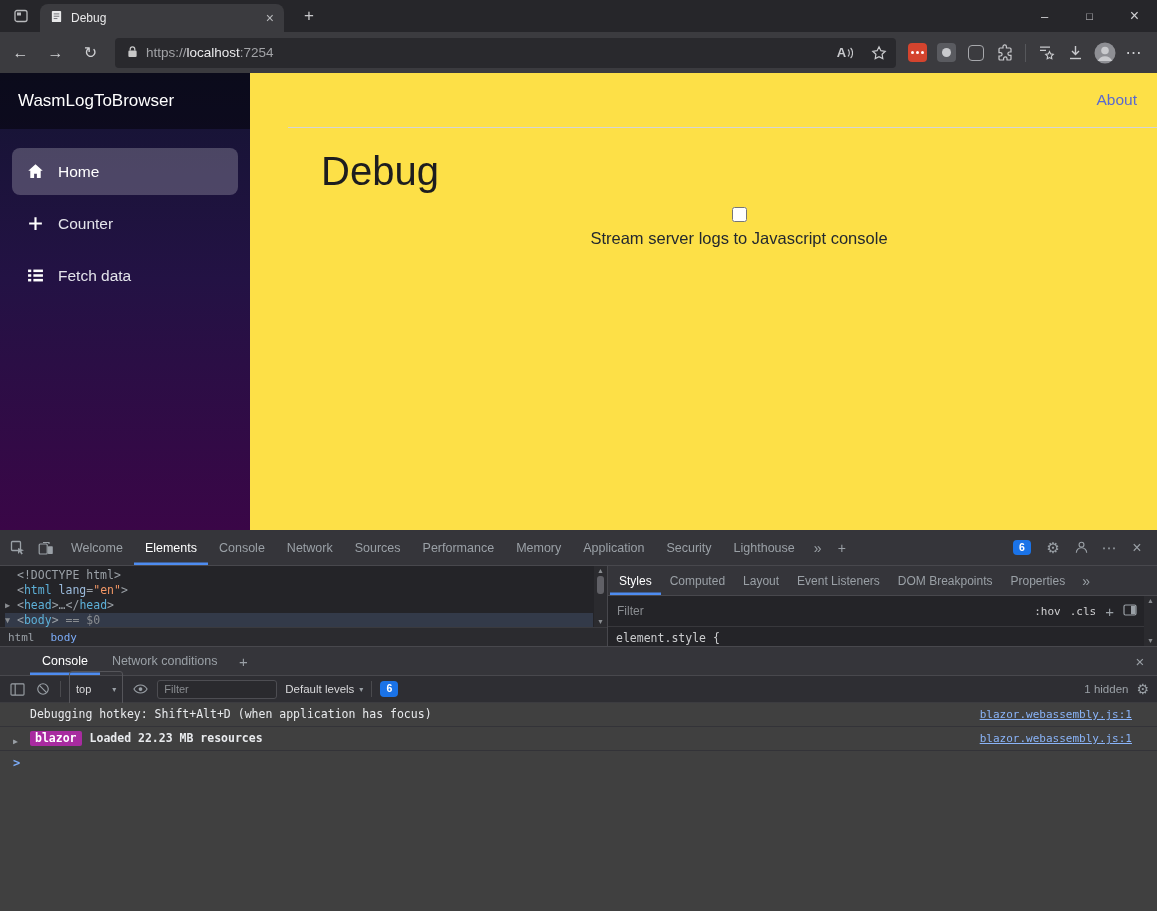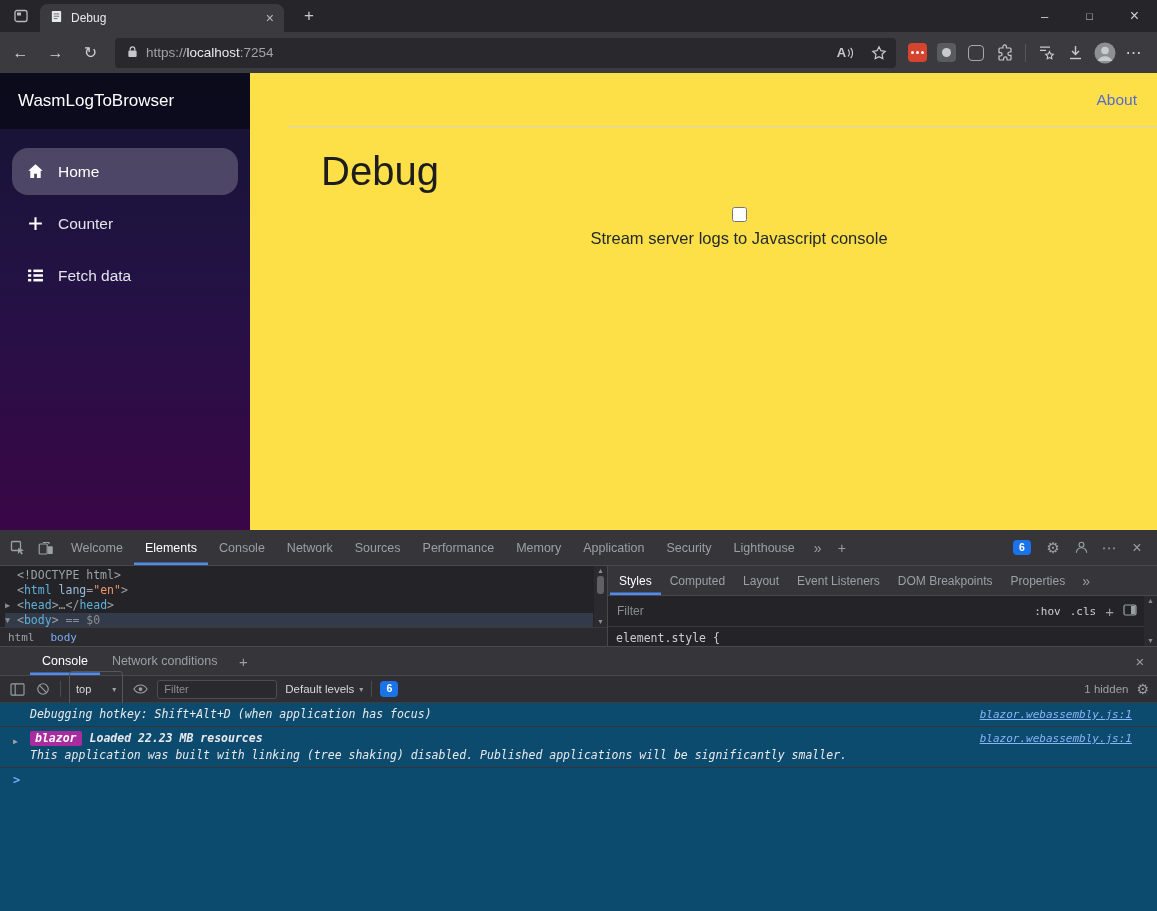--- a/index.html
+++ b/index.html
@@ -42,21 +42,21 @@
   .badge-outline{width:16px;height:16px;border:1.6px solid #a7a8ac;border-radius:4px;}
   .tb-divider{width:1px;height:18px;background:#56575b;margin:0 5px;}
   .dots{color:#cfd0d3;font-size:16px;}
 
   
   .page{height:457px;display:flex;flex:0 0 auto;background:#fde047;}
   .sidebar{width:250px;flex:0 0 auto;background:linear-gradient(180deg,var(--sb-top) 0%,#231244 45%,var(--sb-bottom) 100%);}
   .brand{height:56px;background:rgba(0,0,0,0.45);display:flex;align-items:center;padding-left:18px;
     color:#fff;font-size:17px;font-weight:500;}
   .nav{padding-top:15px;}
-  .nav-item{height:47px;margin:4px 12px 5px 12px;border-radius:16px;display:flex;align-items:center;
+  .nav-item{height:47px;margin:4px 12px 5px 12px;border-radius:8px;display:flex;align-items:center;
     gap:14px;padding-left:14px;color:#e3e3ea;font-size:15.5px;cursor:pointer;}
   .nav-item.active{background:rgba(255,255,255,0.22);color:#fff;}
   .nav-ico{width:18px;display:flex;align-items:center;justify-content:center;}
   .main{flex:1;display:flex;flex-direction:column;min-width:0;margin-left:38px;}
   .top-row{height:55px;flex:0 0 auto;border-bottom:1px solid #d6d5d5;display:flex;align-items:center;
     justify-content:flex-end;padding-right:20px;}
   .about{color:var(--about);font-size:15.5px;text-decoration:none;cursor:pointer;}
   .content{padding:21px 0 0 33px;}
   .content h1{font-size:40px;font-weight:500;color:#1d1d1f;margin-bottom:13px;}
   .chk{display:flex;align-items:center;gap:7px;font-size:16.5px;color:#24292f;flex-direction:column;}
@@ -124,22 +124,22 @@
   .ctx-select{height:19px;border:1px solid #55555a;border-radius:3px;display:flex;align-items:center;gap:21px;
     padding:17px 6px;color:#d9d9db;font-size:11px;}
   .caret{font-size:8px;color:#9aa0a6;}
   .con-filter{width:120px;height:19px;background:#2a2a2e;border:1px solid #4d4d52;border-radius:3px;
     color:#d0d0d2;font-size:11px;padding:0 6px;outline:none;}
   .con-filter::placeholder{color:#8a8d91;}
   .levels{display:flex;align-items:center;gap:5px;color:#d9d9db;font-size:11.5px;}
   .hidden-lbl{color:#9aa0a6;font-size:11.5px;}
   .gear{font-size:14px;color:#9aa0a6;}
 
-  .console-msgs{flex:1;background:#0c4a6e;font-family:"DejaVu Sans Mono",monospace;font-size:11.5px;
-    color:#e8eaed;line-height:15px;overflow:hidden;font-style:italic;}
+  .console-msgs{flex:1;background:#404040;font-family:"DejaVu Sans Mono",monospace;font-size:11.5px;
+    color:#e8eaed;line-height:15px;overflow:hidden;}
   .msg{position:relative;border-bottom:1px solid #333338;padding:4px 25px 4px 30px;}
   .msg-line{display:flex;align-items:flex-start;gap:8px;}
   .m-arrow{position:absolute;left:13px;top:7px;font-size:8px;color:#9aa0a6;cursor:pointer;}
   .m-badge{background:var(--badge-magenta);color:#fff;padding:0 5px;border-radius:2px;font-weight:bold;flex:0 0 auto;}
   .m-text{flex:1;min-width:0;}
   .m-bold{font-weight:bold;}
   .m-src{margin-left:auto;flex:0 0 auto;color:var(--link-blue);text-decoration:underline;font-size:11px;cursor:pointer;}
   .m-detail{margin-top:2px;}
   .prompt-row{padding:5px 8px 0 13px;color:#7cacf8;font-weight:bold;font-size:12px;}
 </style>
@@ -439,19 +439,18 @@
               <span class="m-src">blazor.webassembly.js:1</span>
             </div>
           </div>
           <div class="msg">
             <span class="m-arrow">▶</span>
             <div class="msg-line">
               <span class="m-badge">blazor</span>
               <span class="m-text m-bold">Loaded 22.23 MB resources</span>
               <span class="m-src">blazor.webassembly.js:1</span>
             </div>
-            <div class="m-detail">This application was built with linking (tree shaking) disabled. Published applications will be significantly smaller.</div>
           </div>
           <div class="prompt-row"><span>&gt;</span></div>
         </div>
     </div>
   </div>
 </div>
 
 </body></html>

